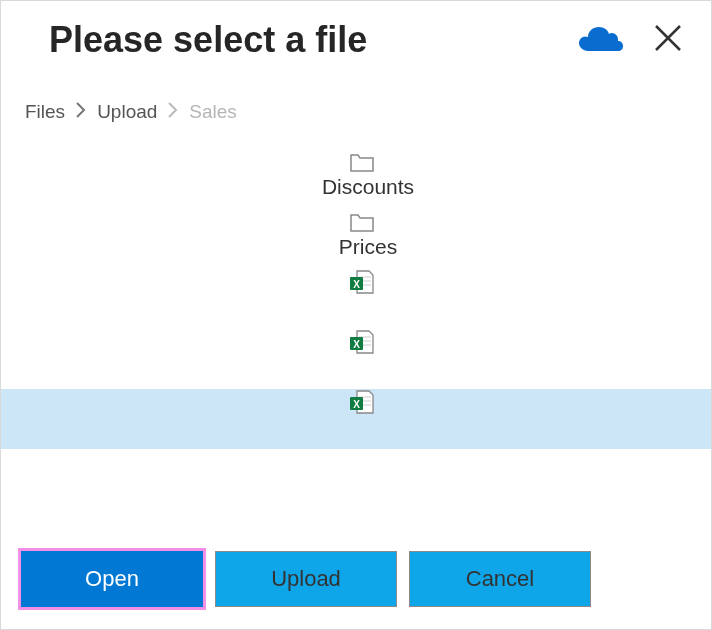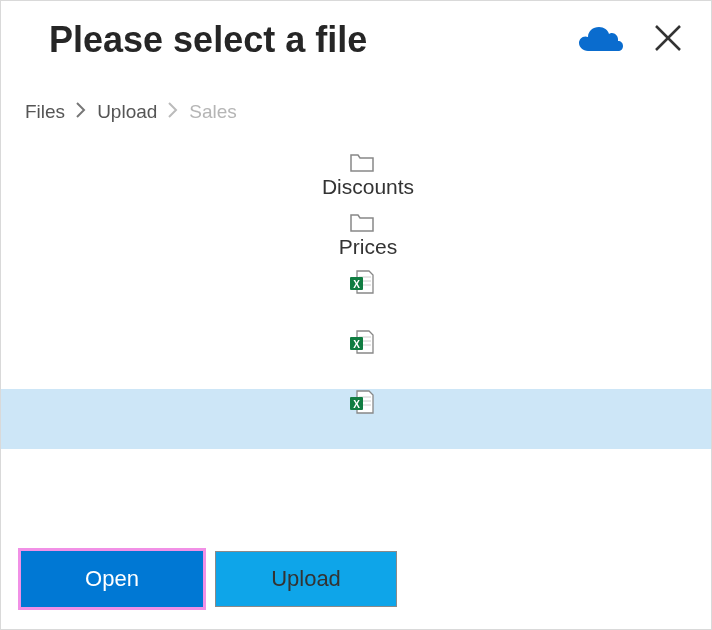--- a/index.html
+++ b/index.html
@@ -182,13 +182,14 @@
     </span>
   </div>
 
 </div>
 
 <div class="button-bar">
   <span class="btn-primary-wrap">
     <button class="btn btn-primary">Open</button>
   </span>
   <button class="btn">Upload</button>
+  <button class="btn">Cancel</button>
 </div>
 
 </body></html>

